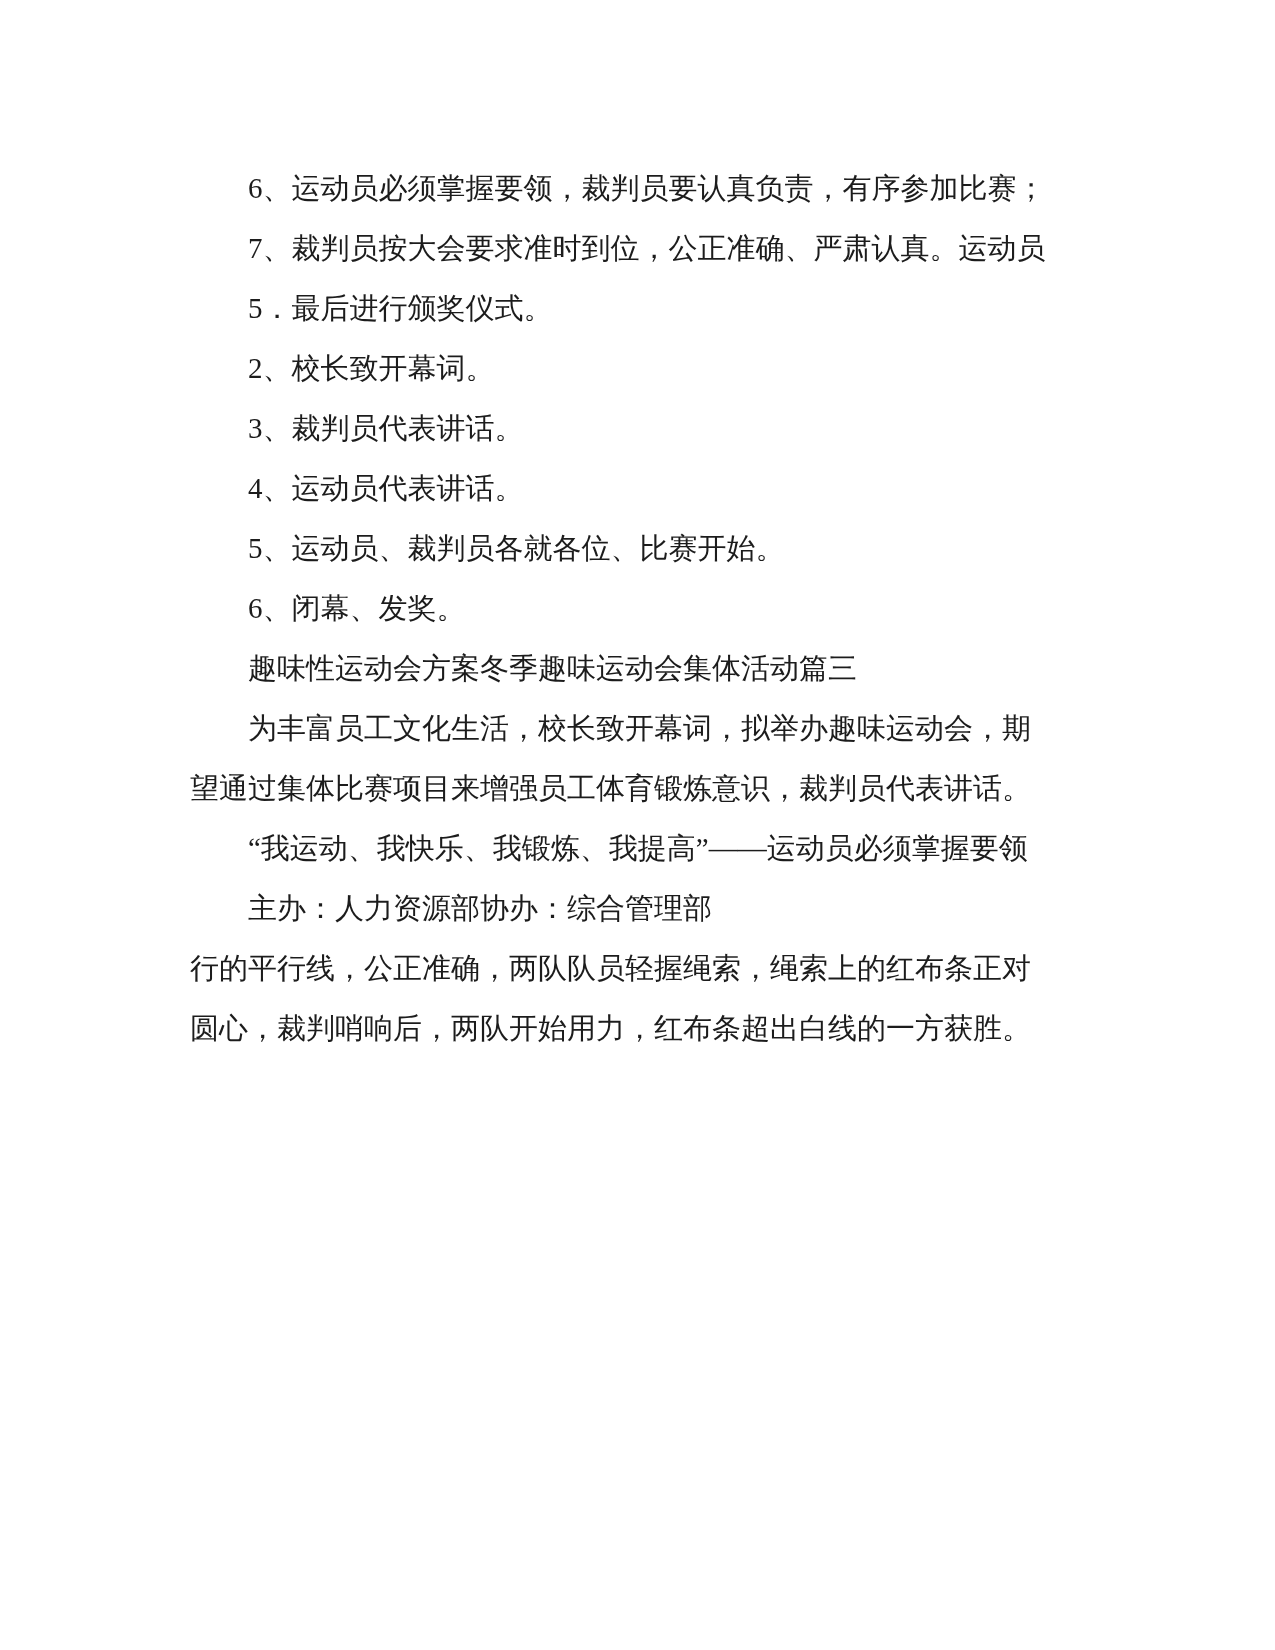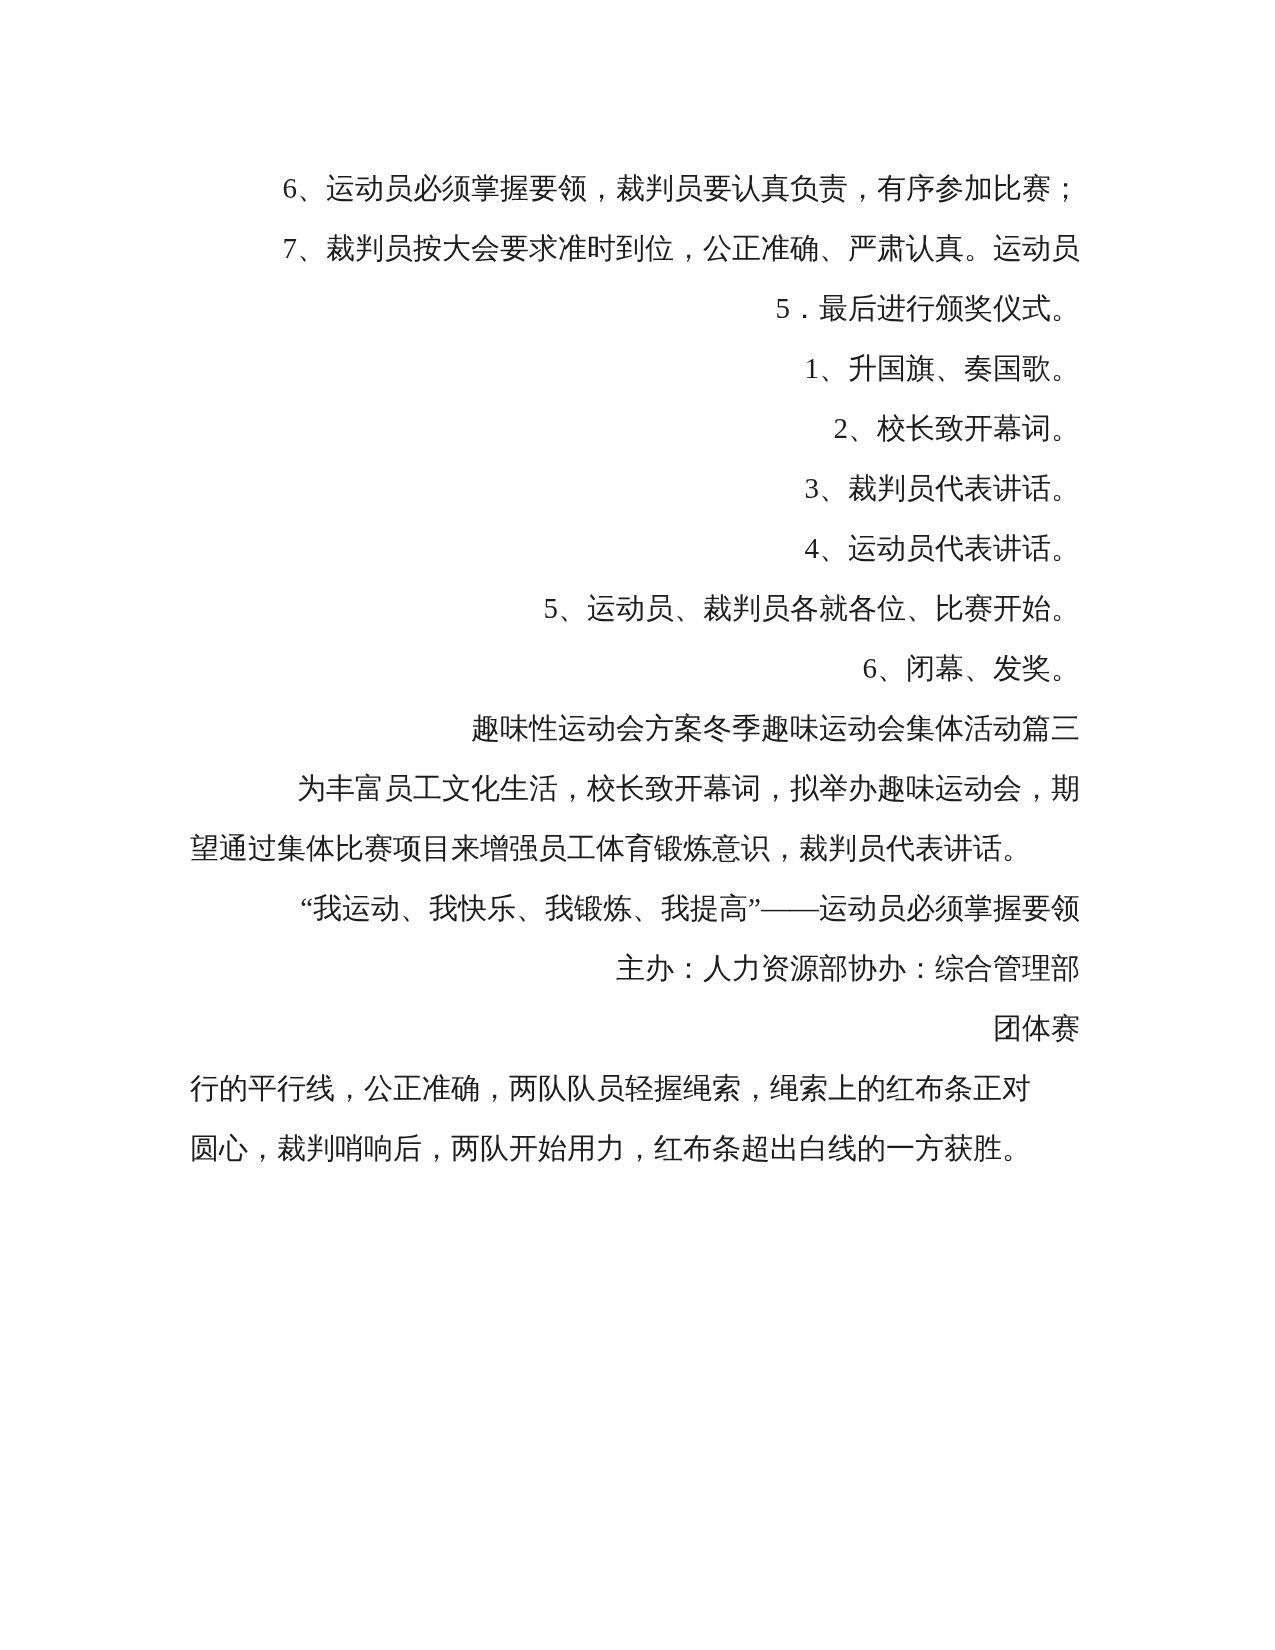--- a/index.html
+++ b/index.html
@@ -28,39 +28,36 @@
     color: #1c1c1c;
     font-weight: 400;
   }
   .line {
     height: 60px;
     line-height: 60px;
     white-space: nowrap;
   }
   .line.indent {
     text-indent: 58px;
-    text-align: right;
   }
 </style>
 </head>
 <body>
 
 <div class="page">
   <div class="content">
       <div class="line indent">6、运动员必须掌握要领，裁判员要认真负责，有序参加比赛；</div>
       <div class="line indent">7、裁判员按大会要求准时到位，公正准确、严肃认真。运动员</div>
       <div class="line indent">5．最后进行颁奖仪式。</div>
-      <div class="line indent">1、升国旗、奏国歌。</div>
       <div class="line indent">2、校长致开幕词。</div>
       <div class="line indent">3、裁判员代表讲话。</div>
       <div class="line indent">4、运动员代表讲话。</div>
       <div class="line indent">5、运动员、裁判员各就各位、比赛开始。</div>
       <div class="line indent">6、闭幕、发奖。</div>
       <div class="line indent">趣味性运动会方案冬季趣味运动会集体活动篇三</div>
       <div class="line indent">为丰富员工文化生活，校长致开幕词，拟举办趣味运动会，期</div>
       <div class="line">望通过集体比赛项目来增强员工体育锻炼意识，裁判员代表讲话。</div>
       <div class="line indent">“我运动、我快乐、我锻炼、我提高”——运动员必须掌握要领</div>
       <div class="line indent">主办：人力资源部协办：综合管理部</div>
-      <div class="line indent">团体赛</div>
       <div class="line">行的平行线，公正准确，两队队员轻握绳索，绳索上的红布条正对</div>
       <div class="line">圆心，裁判哨响后，两队开始用力，红布条超出白线的一方获胜。</div>
     </div>
 </div>
 
 </body></html>

